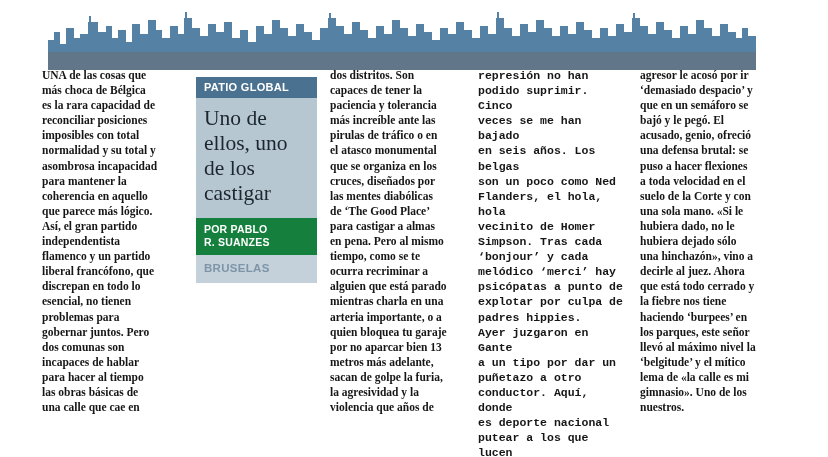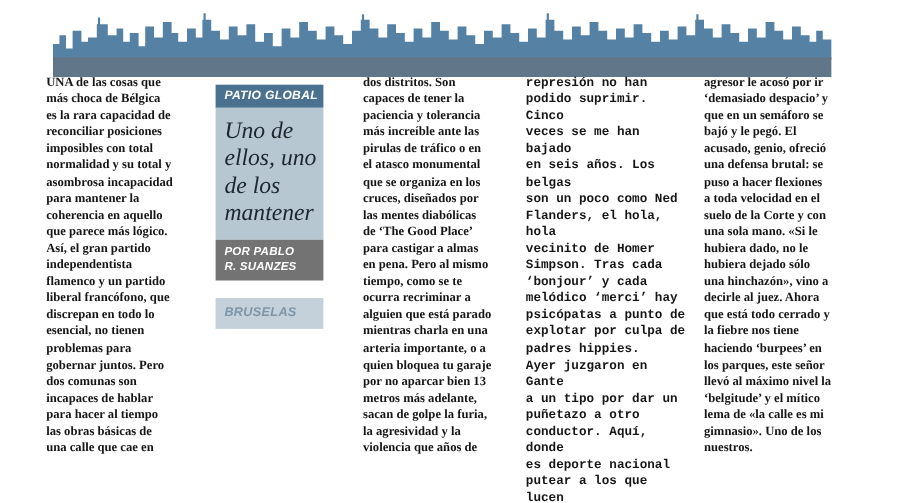--- a/index.html
+++ b/index.html
@@ -3,41 +3,41 @@
 <meta charset="utf-8">
 <style>
   html,body{margin:0;padding:0;}
   body{
     width:828px;height:457px;position:relative;background:#ffffff;overflow:hidden;
     font-family:"Liberation Serif", serif;
   }
   
   .skyline-wrap{position:absolute;left:48px;top:8px;width:708px;height:62px;}
   
-  .infobox{position:absolute;left:196px;top:77px;width:98px;font-style:italic;}
+  .infobox{position:absolute;left:196px;top:77px;width:121px;}
   .kicker{
     background:#4a7290;color:#ffffff;
     font-family:"Liberation Sans", sans-serif;font-weight:700;font-size:11px;
     line-height:21px;height:21px;padding:0 0 0 8px;letter-spacing:0.3px;
   }
   .headline{
     background:#b6c7d1;color:#1c262e;
     font-family:"Liberation Serif", serif;font-weight:400;
     font-size:21.5px;line-height:25px;
     padding:8px 6px 12px 8px;white-space:pre-line;
   }
   .byline{
-    background:#737373;color:#ffffff;
+    background:#15803d;color:#ffffff;
     font-family:"Liberation Sans", sans-serif;font-weight:700;font-size:10.5px;
     line-height:13px;padding:5px 19px 6px 8px;white-space:pre-line;letter-spacing:0.2px;
   }
   .location{
     background:#c4d1da;color:#7e95a8;
     font-family:"Liberation Sans", sans-serif;font-weight:700;font-size:11.5px;
-    line-height:14px;padding:6px 6px 8px 8px;letter-spacing:0.3px;margin-top:16px;
+    line-height:14px;padding:6px 6px 8px 8px;letter-spacing:0.3px;
   }
   
   .col{
     position:absolute;top:68px;width:148px;
     font-family:"Liberation Serif", serif;font-weight:700;
     font-size:11.5px;line-height:15.1px;color:#161616;
     white-space:pre-line;
   }
   .col-1{left:42px;}
   .col-3{left:330px;font-family:Liberation Serif, serif;}
@@ -96,21 +96,21 @@
 incapaces de hablar
 para hacer al tiempo
 las obras básicas de
 una calle que cae en</div>
 
 <div class="infobox">
   <div class="kicker">PATIO GLOBAL</div>
   <div class="headline">Uno de
 ellos, uno
 de los
-mantener</div>
+castigar</div>
   <div class="byline">POR PABLO
 R. SUANZES</div>
   <div class="location">BRUSELAS</div>
 </div>
 
 <div class="col col-3">dos distritos. Son
 capaces de tener la
 paciencia y tolerancia
 más increíble ante las
 pirulas de tráfico o en

